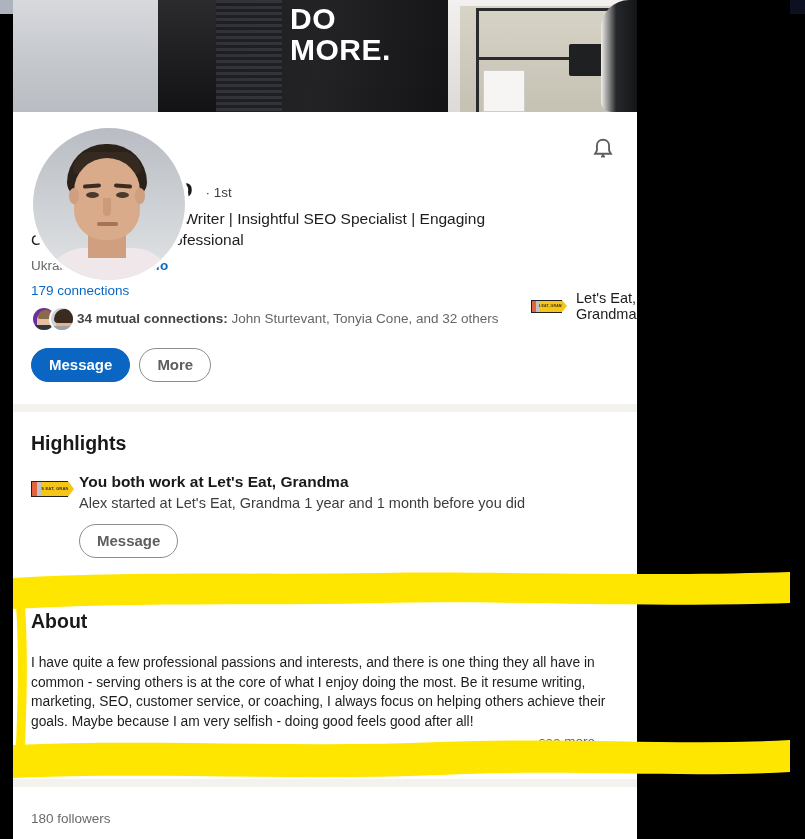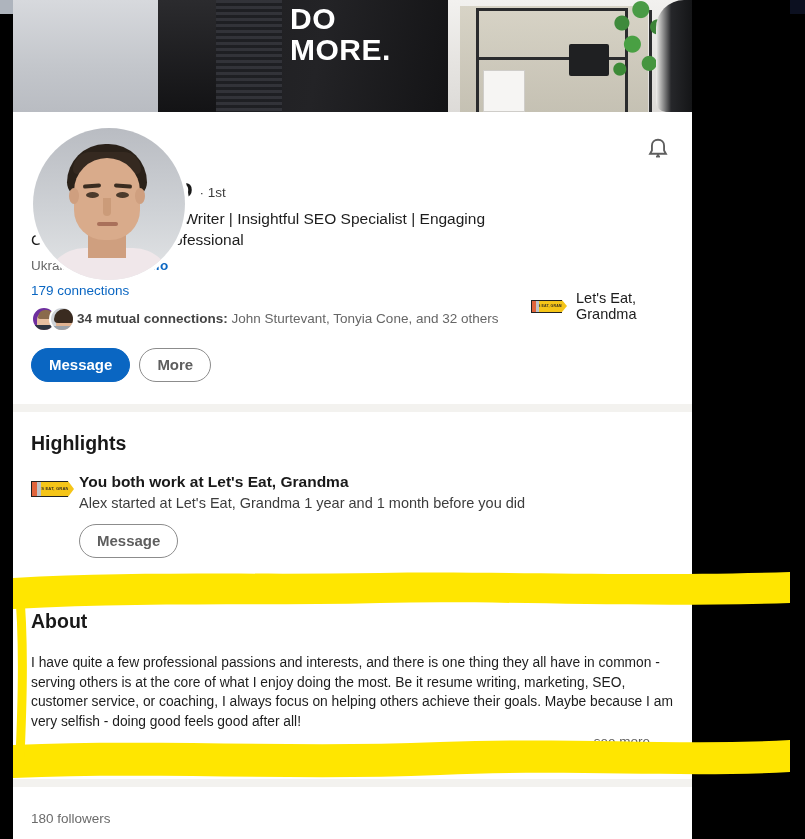--- a/index.html
+++ b/index.html
@@ -10,21 +10,21 @@
     overflow: hidden;
   }
   .viewport {
     position: relative;
     width: 805px; height: 839px;
     background: #000;
   }
   
   .page {
     position: absolute;
-    left: 13px; top: 0; width: 679px; height: 839px;
+    left: 13px; top: 0; width: 624px; height: 839px;
     background: #f3f2ef;
     overflow: hidden;
   }
 
   
   .banner {
     position: relative;
     height: 112px;
     background: #e9eaec;
     overflow: hidden;
@@ -147,21 +147,21 @@
   .card { background: #fff; }
   .card + .card { margin-top: 8px; }
 
   .profile-card { position: relative; padding: 0 18px 22px 18px; }
   .bell {
     position: absolute; right: 20px; top: 24px;
     width: 28px; height: 28px; cursor: pointer;
   }
   .name-row {
     padding-top: 62px;
-    display: flex; align-items: baseline; gap: 7px;
+    display: flex; align-items: baseline; gap: 13px;
   }
   .name {
     font-size: 25px; font-weight: 700; color: #191919; letter-spacing: -.2px;
   }
   .degree { font-size: 13.5px; color: #3d3d3d; }
   .headline {
     margin-top: 6px; font-size: 15.5px; color: #1d1d1d; line-height: 1.35;
     max-width: 470px;
   }
   .location-row { margin-top: 7px; font-size: 13.5px; color: #666; }

